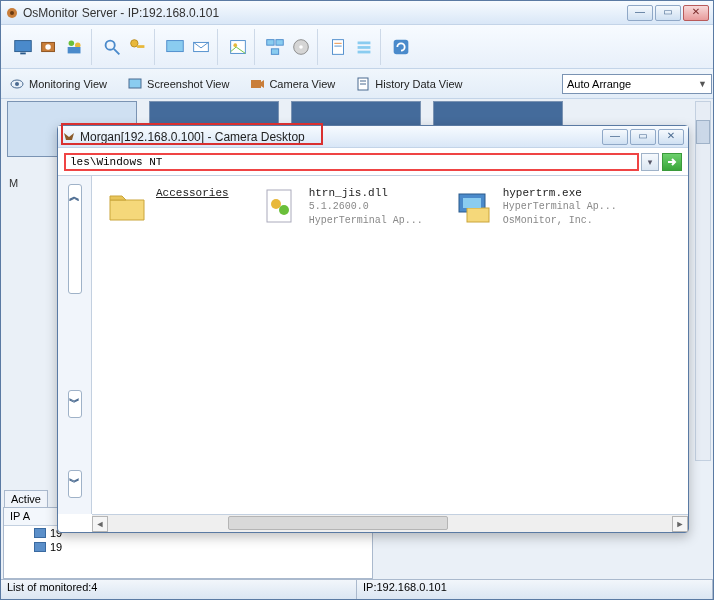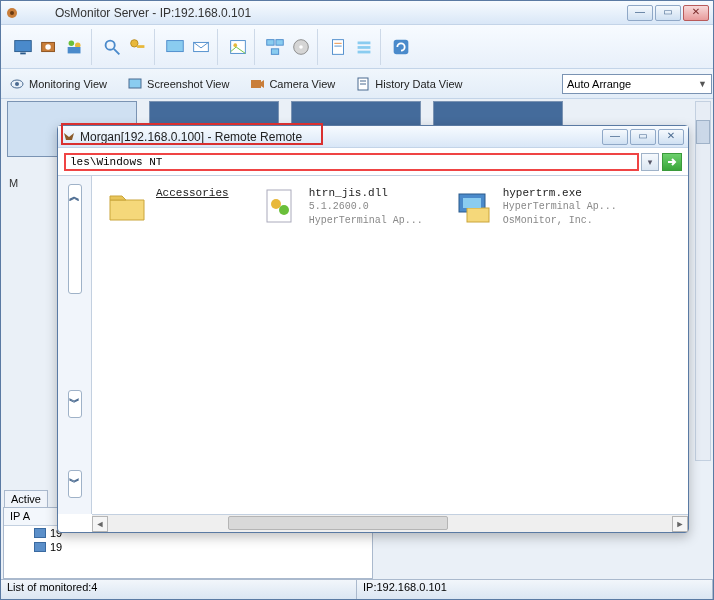--- a/index.html
+++ b/index.html
@@ -1,21 +1,21 @@
 <!DOCTYPE html>
 <html><head>
 <meta charset="utf-8">
 <style>
 * { box-sizing: border-box; margin: 0; padding: 0; font-family: "Segoe UI", Tahoma, sans-serif; }
 body { width: 714px; height: 600px; background: #dce7f5; overflow: hidden; position: relative; }
 
 
 .main-window { width: 714px; height: 600px; background: #eaf0f7; border: 1px solid #5a7aa3; position: relative; }
 .titlebar { height: 24px; background: linear-gradient(to bottom, #f7fbff, #d9e7f7); display: flex; align-items: center; padding: 0 4px; border-bottom: 1px solid #c3d4e8; }
-.titlebar .title { font-size: 12px; color: #333; flex: 1; padding-left: 4px; margin-left: 32px; }
+.titlebar .title { font-size: 12px; color: #333; flex: 1; padding-left: 4px; }
 .winctrl { display: flex; gap: 2px; }
 .winbtn { width: 26px; height: 16px; background: linear-gradient(to bottom,#f5f9fd,#cfe0f2); border: 1px solid #8fa8c7; border-radius: 2px; font-size: 10px; line-height: 12px; text-align: center; color: #4a6a90; }
 .winbtn.close { background: linear-gradient(to bottom,#f7dada,#e89b9b); border-color:#b85a5a; color:#7a2a2a; }
 
 .toolbar { height: 44px; background: linear-gradient(to bottom,#f7fbff,#e8f0fa); border-bottom: 1px solid #c3d4e8; display: flex; align-items: center; padding: 2px 6px; gap: 4px; }
 .tbgroup { display: flex; gap: 2px; padding: 0 4px; border-right: 1px solid #cdd9e8; height: 36px; align-items: center; }
 .tbgroup:last-child { border-right: none; }
 .tbicon { width: 24px; height: 24px; display: flex; align-items: center; justify-content: center; border-radius: 2px; }
 .tbicon svg { width: 22px; height: 22px; }
 
@@ -258,21 +258,21 @@
   <div class="statusbar">
     <div class="statuscell">List of monitored:4</div>
     <div class="statuscell">IP:192.168.0.101</div>
   </div>
 
   <div class="subwin">
     <div class="sub-title">
       <svg class="icon" viewBox="0 0 14 14">
           <path d="M2 3 L7 7 L12 3 L10 10 L4 10 Z" fill="#8a5a2a"></path>
         </svg>
-      <span class="txt">Morgan[192.168.0.100] - Remote Remote</span>
+      <span class="txt">Morgan[192.168.0.100] - Camera Desktop</span>
       <div class="winctrl">
         <div class="winbtn">—</div>
         <div class="winbtn">▭</div>
         <div class="winbtn">✕</div>
       </div>
     </div>
 
     <div class="addrbar">
       <div class="addr">les\Windows NT</div>
       <div class="histbtn">▾</div>

